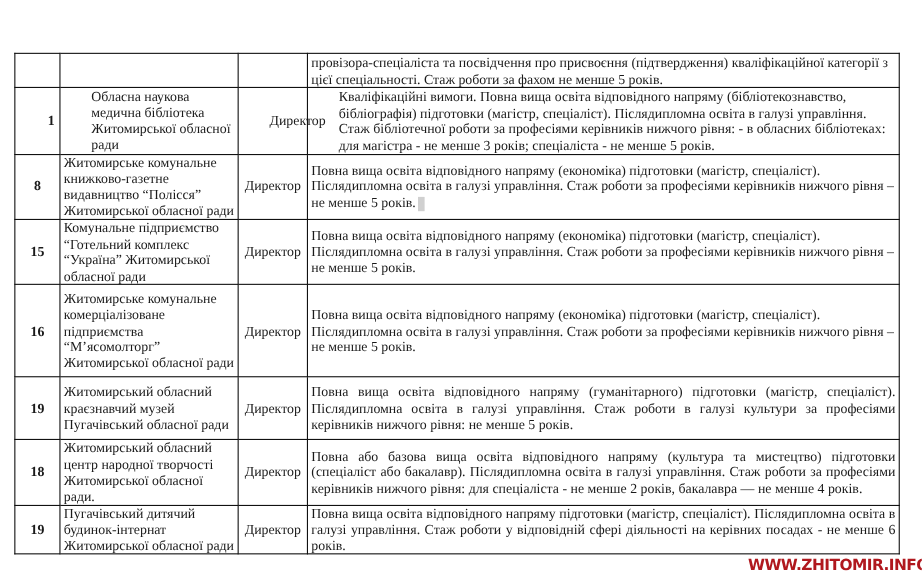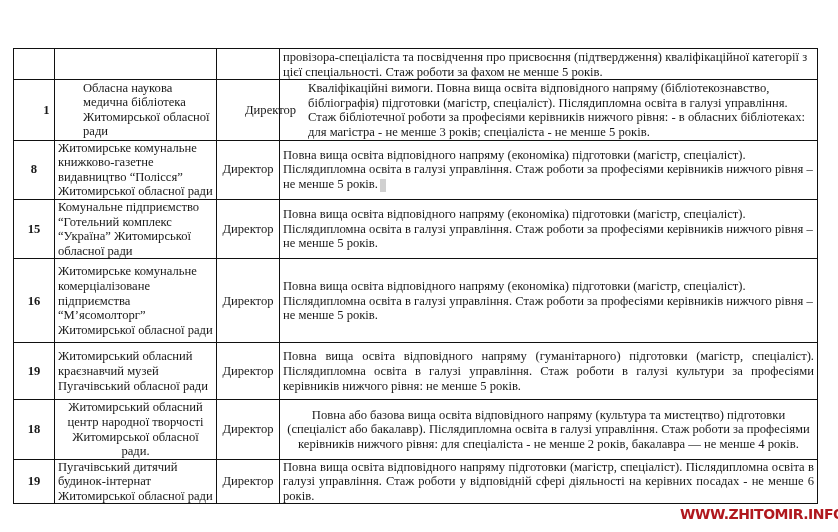--- a/index.html
+++ b/index.html
@@ -14,21 +14,21 @@
   td.pos { text-align:center; }
   td.req { text-align:justify; }
   td.req.left { text-align:left; }
   tr.r0 td { height:28px; vertical-align:top; padding-top:1px; }
   tr.r13 td { height:57px;padding-left:28px; }
   tr.r13 td.req { vertical-align:top; padding-top:1px; }
   tr.r14 td { height:55px; }
   tr.r15 td { height:56px; }
   tr.r16 td { height:83px;margin-top:31px; }
   tr.r17 td { height:56px; }
-  tr.r18 td { height:41px;text-align:center; }
+  tr.r18 td { height:41px; }
   tr.r19 td { height:42px; }
   .sel-mark { display:inline-block; width:6px; height:13px; background:#d0d0d0; vertical-align:middle; margin-left:2px; }
   .watermark { position:absolute; left:680px; top:506px; font-family:"DejaVu Sans", sans-serif;
                font-weight:bold; font-size:14px; color:#b0181e; letter-spacing:-0.5px; }
 </style>
 </head>
 <body>
 
 <table class="doc">
   <colgroup>

